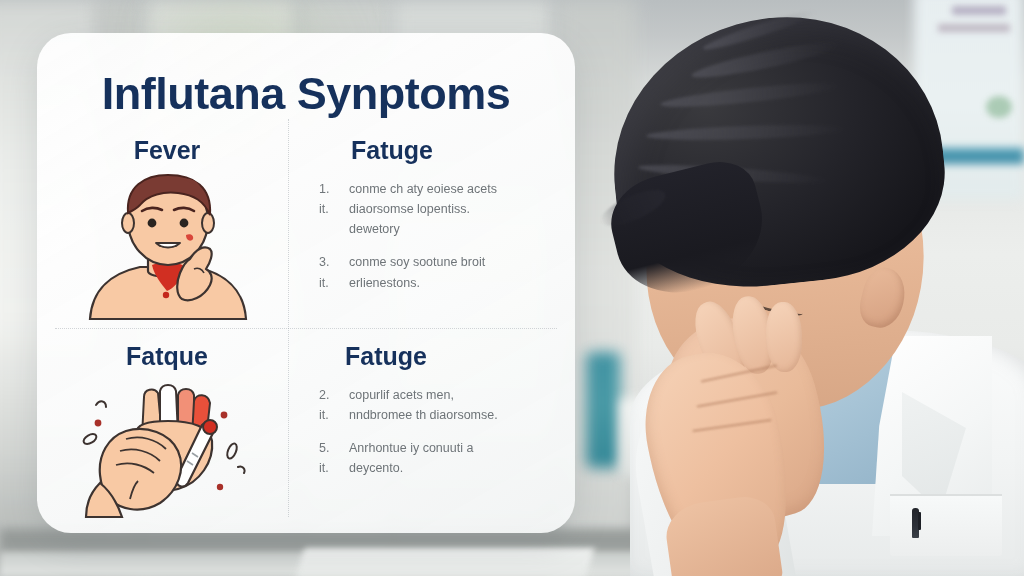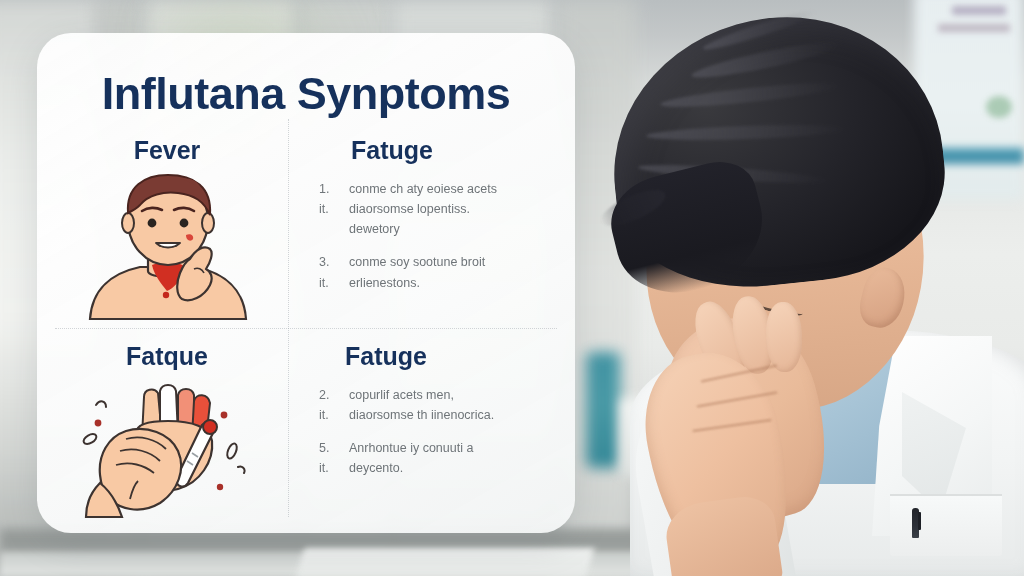--- a/index.html
+++ b/index.html
@@ -575,21 +575,21 @@
       <div class="sec-heading">Fatuge</div>
       <div class="body-list">
 
         <div class="txt-row">
           <div class="txt-marker">
             <span>2.</span>
             <span>it.</span>
           </div>
           <div class="txt-body">
             <span>copurlif acets men,</span>
-            <span>diaorsomse th iinenocrica.</span>
+            <span>nndbromee th diaorsomse.</span>
           </div>
         </div>
 
         <div class="txt-row">
           <div class="txt-marker">
             <span>5.</span>
             <span>it.</span>
           </div>
           <div class="txt-body">
             <span>Anrhontue iy conuuti a</span>

